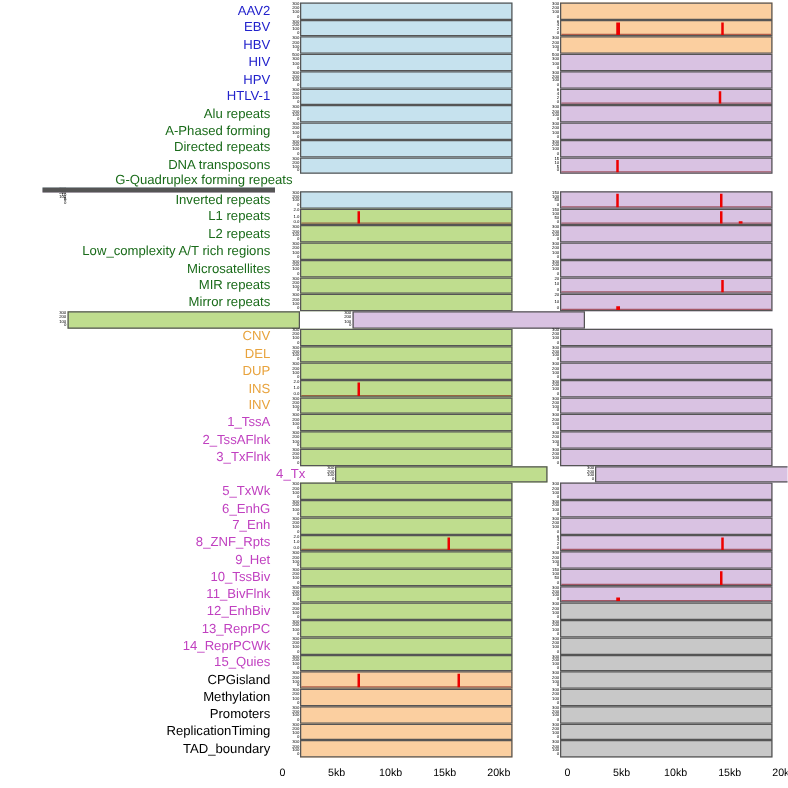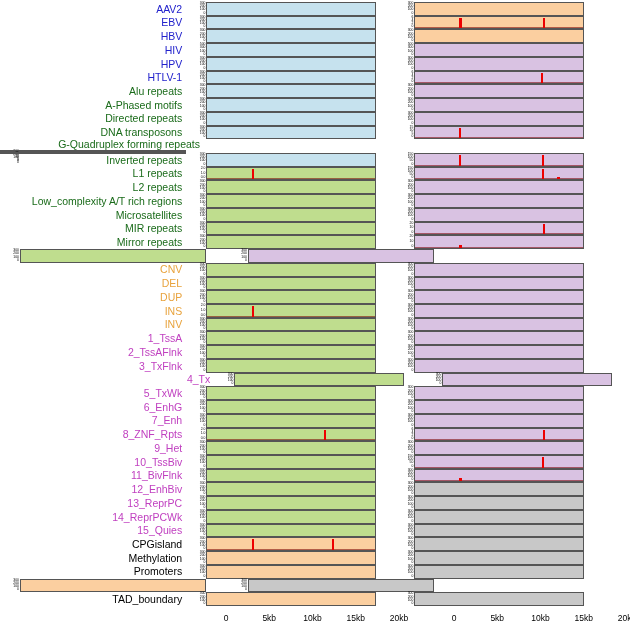--- a/index.html
+++ b/index.html
@@ -17,20 +17,21 @@
     position: relative;
     width: 630px;
     height: 630px;
   }
   .track-row {
     position: absolute;
     left: 0;
     width: 584px;
     display: flex;
     align-items: stretch;
+    padding-left: 34px;
   }
   .label-cell {
     width: 206px;
     text-align: right;
     padding-right: 6px;
     font-size: 10.5px;
     line-height: 1;
     display: flex;
     align-items: center;
     justify-content: flex-end;
@@ -223,21 +224,21 @@
       <div class="gap"></div>
       <div class="axis-cell">
         <span class="tick" style="top: 0px;">300</span>
         <span class="tick" style="top: 3.24242px;">200</span>
         <span class="tick" style="top: 6.48485px;">100</span>
         <span class="tick" style="top: 9.72727px;">0</span>
       </div>
       <div class="panel panel-right" style="background: rgb(217, 194, 226); height: 13.7273px;"></div>
     </div>
     <div class="track-row" style="top: 98.0909px; height: 13.7273px;">
-      <div class="label-cell" style="height: 13.7273px; color: rgb(26, 107, 26);">A-Phased motifs</div>
+      <div class="label-cell" style="height: 13.7273px; color: rgb(26, 107, 26);">A-Phased forming</div>
       <div class="axis-cell">
         <span class="tick" style="top: 0px;">300</span>
         <span class="tick" style="top: 3.24242px;">200</span>
         <span class="tick" style="top: 6.48485px;">100</span>
         <span class="tick" style="top: 9.72727px;">0</span>
       </div>
       <div class="panel panel-left" style="background: rgb(198, 226, 238); height: 13.7273px;"></div>
       <div class="gap"></div>
       <div class="axis-cell">
         <span class="tick" style="top: 0px;">300</span>
@@ -889,20 +890,21 @@
       <div class="gap"></div>
       <div class="axis-cell">
         <span class="tick" style="top: 0px;">300</span>
         <span class="tick" style="top: 3.24242px;">200</span>
         <span class="tick" style="top: 6.48485px;">100</span>
         <span class="tick" style="top: 9.72727px;">0</span>
       </div>
       <div class="panel panel-right" style="background: rgb(200, 200, 200); height: 13.7273px;"></div>
     </div>
     <div class="track-row" style="top: 578.545px; height: 13.7273px;">
+      <div class="label-cell" style="height: 13.7273px; color: rgb(0, 0, 0);">ReplicationTiming</div>
       <div class="axis-cell">
         <span class="tick" style="top: 0px;">300</span>
         <span class="tick" style="top: 3.24242px;">200</span>
         <span class="tick" style="top: 6.48485px;">100</span>
         <span class="tick" style="top: 9.72727px;">0</span>
       </div>
       <div class="panel panel-left" style="background: rgb(251, 207, 160); height: 13.7273px;"></div>
       <div class="gap"></div>
       <div class="axis-cell">
         <span class="tick" style="top: 0px;">300</span>

